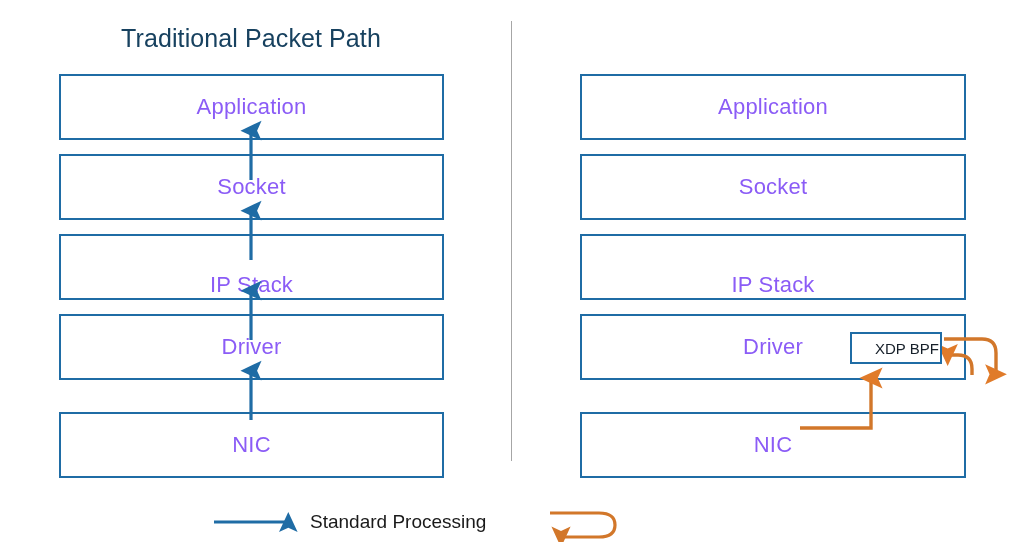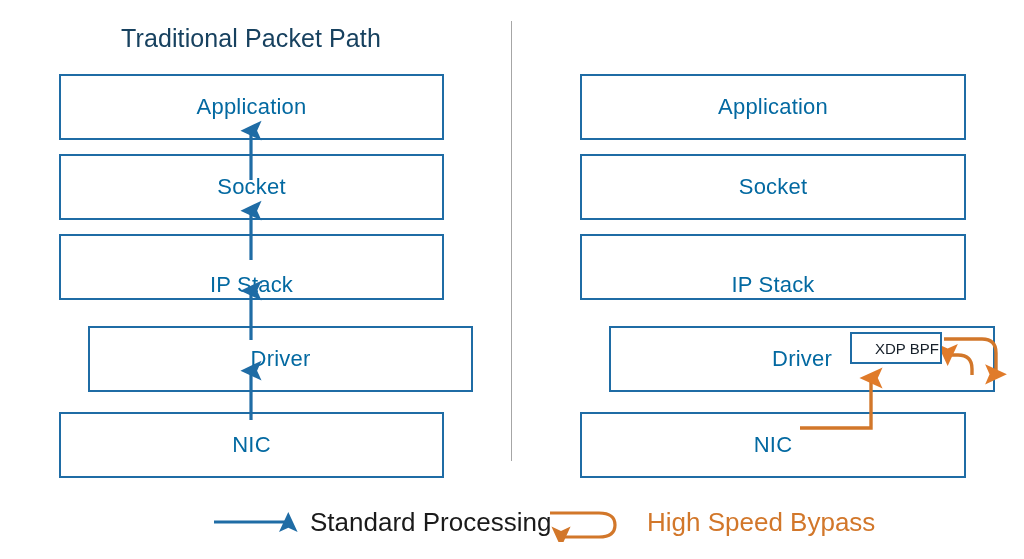--- a/index.html
+++ b/index.html
@@ -41,31 +41,31 @@
     position: absolute;
     height: 66px;
     border: 2px solid #1f6ca5;
     background: #ffffff;
     display: flex;
     align-items: center;
     justify-content: center;
   }
   .layer-box .layer-label {
     font-size: 22px;
-    color: #0369a1;
+    color: #8b5cf6;
     font-weight: 400;
     letter-spacing: 0.2px;
   }
   .col-left  .layer-box { left: 59px;  width: 385px; }
   .col-right .layer-box { left: 580px; width: 386px; }
 
   .row0 { top: 74px; }
   .row1 { top: 154px; }
   .row2 { top: 234px; align-items: flex-end; }
-  .row3 { top: 326px; margin-left: 29px; }
+  .row3 { top: 314px; }
   .row4 { top: 412px; }
 
   
   #xdp-bpf-box {
     position: absolute;
     left: 850px; top: 332px;
     width: 92px; height: 32px;
     border: 2px solid #1f6ca5;
     background: #ffffff;
     display: flex;
@@ -98,21 +98,21 @@
     height: 40px;
   }
   #legend-standard { left: 208px; top: 502px; }
   #legend-bypass   { left: 545px; top: 502px; }
   .legend-glyph {
     width: 96px; height: 40px;
     flex: 0 0 96px;
     position: relative;
   }
   .legend-text {
-    font-size: 26px;
+    font-size: 19px;
     white-space: nowrap;
     margin-left: 6px;
   }
   #legend-standard .legend-text { color: #1a1a1a; }
   #legend-bypass   .legend-text { color: #d2772a; }
 </style>
 </head>
 <body>
 
 <div id="diagram">
@@ -227,16 +227,15 @@
     <span class="legend-glyph">
       <svg width="96" height="40" viewBox="0 0 96 40">
         <defs>
           <marker id="lg-orange-head" markerWidth="6.6" markerHeight="6.6" refX="3.2" refY="3.3" orient="auto" markerUnits="strokeWidth">
             <path d="M0.2,6.6 L3.2,0 L6.2,6.6 L3.2,5.2 Z" fill="#d2772a"></path>
           </marker>
         </defs>
         <path d="M5,11 L54,11 Q70,11 70,23 Q70,35 54,35 L16,35" fill="none" stroke="#d2772a" stroke-width="3.2" marker-end="url(#lg-orange-head)"></path>
       </svg>
     </span>
-    <span class="legend-text">High Speed Bypass</span>
   </div>
 
 </div>
 
 </body></html>

